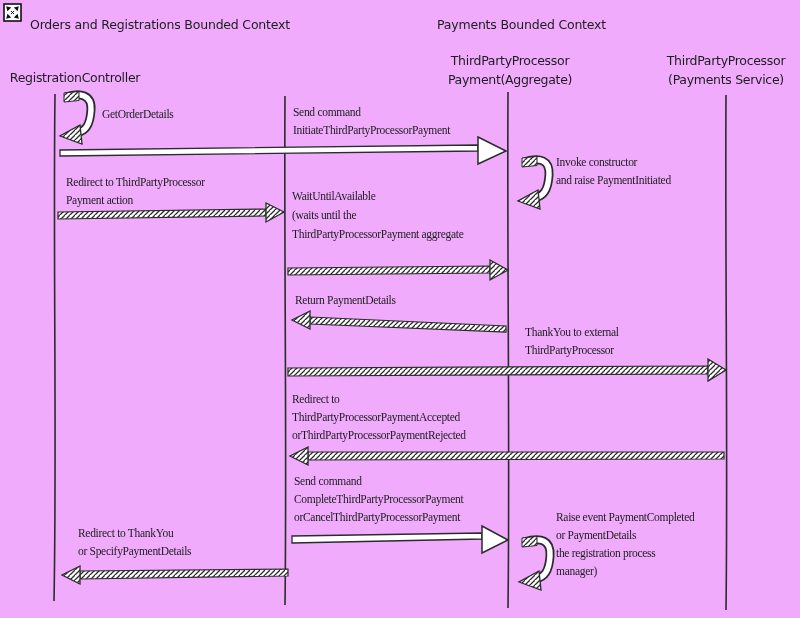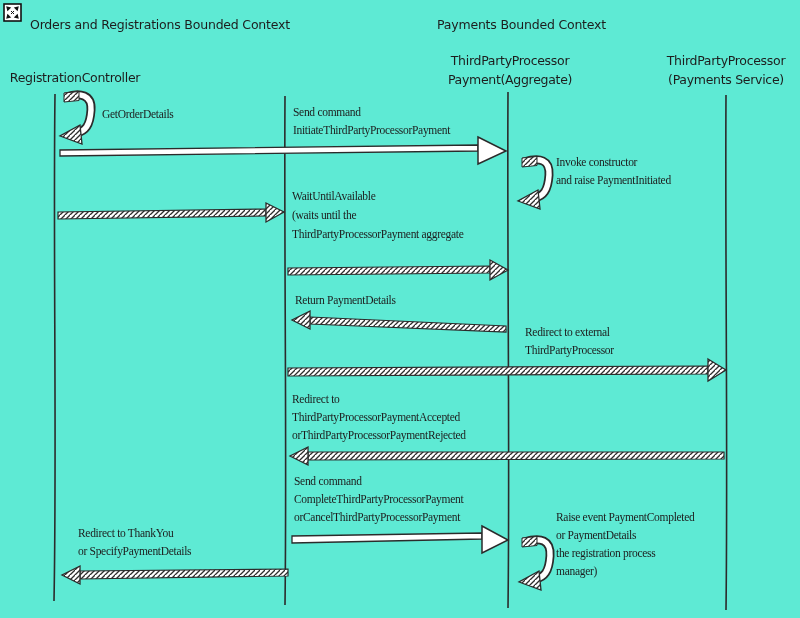--- a/index.html
+++ b/index.html
@@ -1,17 +1,17 @@
 <!DOCTYPE html>
 <html><head>
 <meta charset="utf-8">
 <style>
   html,body{margin:0;padding:0;background:#ffffff;}
   #stage{
-    position:relative;width:800px;height:618px;background:#5eead4;overflow:hidden;
+    position:relative;width:800px;height:618px;background:#f0abfc;overflow:hidden;
     font-family:"DejaVu Sans","Liberation Sans",sans-serif;color:#1d1d1d;
   }
   svg{position:absolute;left:0;top:0;}
   .txt{position:absolute;white-space:nowrap;}
   .title{font-size:12.5px;letter-spacing:-0.2px;}
   .participant{font-size:12.5px;line-height:19px;text-align:center;letter-spacing:-0.3px;}
   .label{font-size:11.5px;line-height:18px;letter-spacing:-0.3px;font-family:Liberation Serif, serif;}
   .label.wide{line-height:19px;}
   .fsbtn{position:absolute;left:3px;top:3px;width:19px;height:19px;cursor:pointer;}
 </style>
@@ -130,33 +130,37 @@
   <div class="txt label" style="left:293px;top:103px">
     <div>Send command</div>
     <div>InitiateThirdPartyProcessorPayment</div>
   </div>
 
   <div class="txt label" style="left:556px;top:153px">
     <div>Invoke constructor</div>
     <div>and raise PaymentInitiated</div>
   </div>
 
+  <div class="txt label" style="left:66px;top:173px">
+    <div>Redirect to ThirdPartyProcessor</div>
+    <div>Payment action</div>
+  </div>
 
   <div class="txt label wide" style="left:292px;top:187px">
     <div>WaitUntilAvailable</div>
     <div>(waits until the</div>
     <div>ThirdPartyProcessorPayment aggregate</div>
   </div>
 
   <div class="txt label" style="left:295px;top:291px">
     <div>Return PaymentDetails</div>
   </div>
 
   <div class="txt label" style="left:525px;top:323px">
-    <div>Redirect to external</div>
+    <div>ThankYou to external</div>
     <div>ThirdPartyProcessor</div>
   </div>
 
   <div class="txt label" style="left:292px;top:390px">
     <div>Redirect to</div>
     <div>ThirdPartyProcessorPaymentAccepted</div>
     <div>orThirdPartyProcessorPaymentRejected</div>
   </div>
 
   <div class="txt label" style="left:294px;top:472px">

